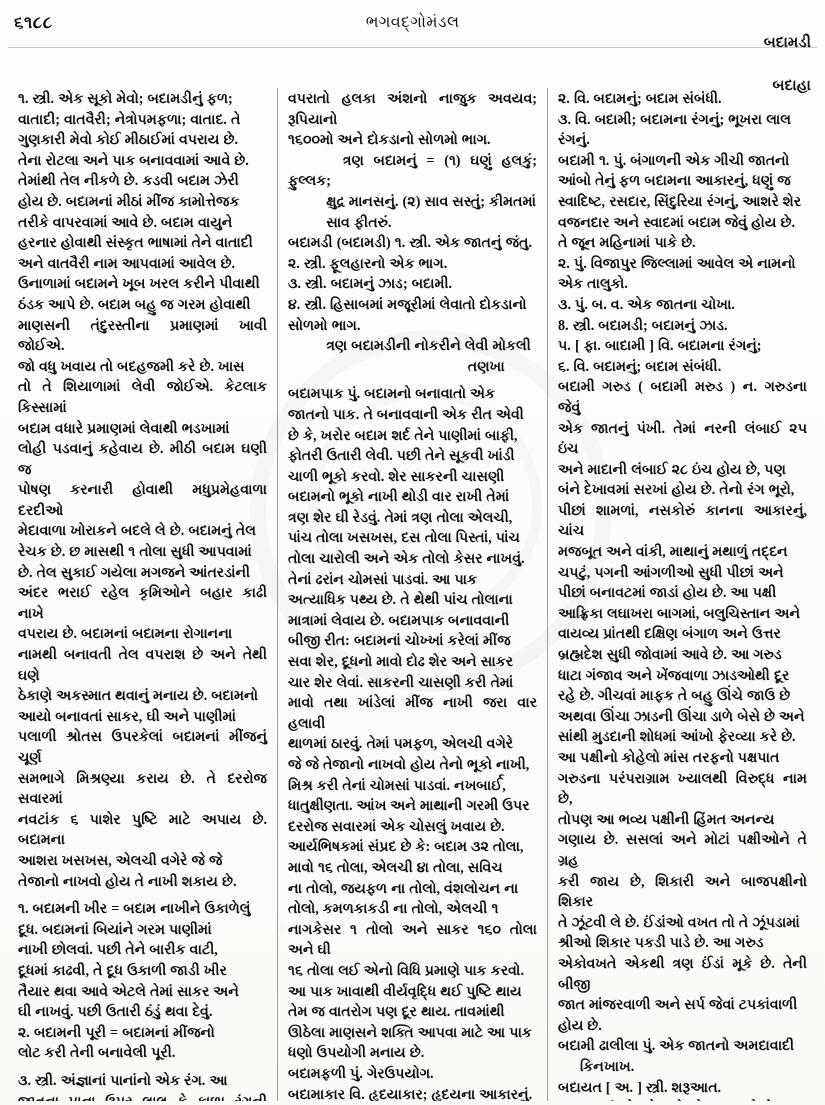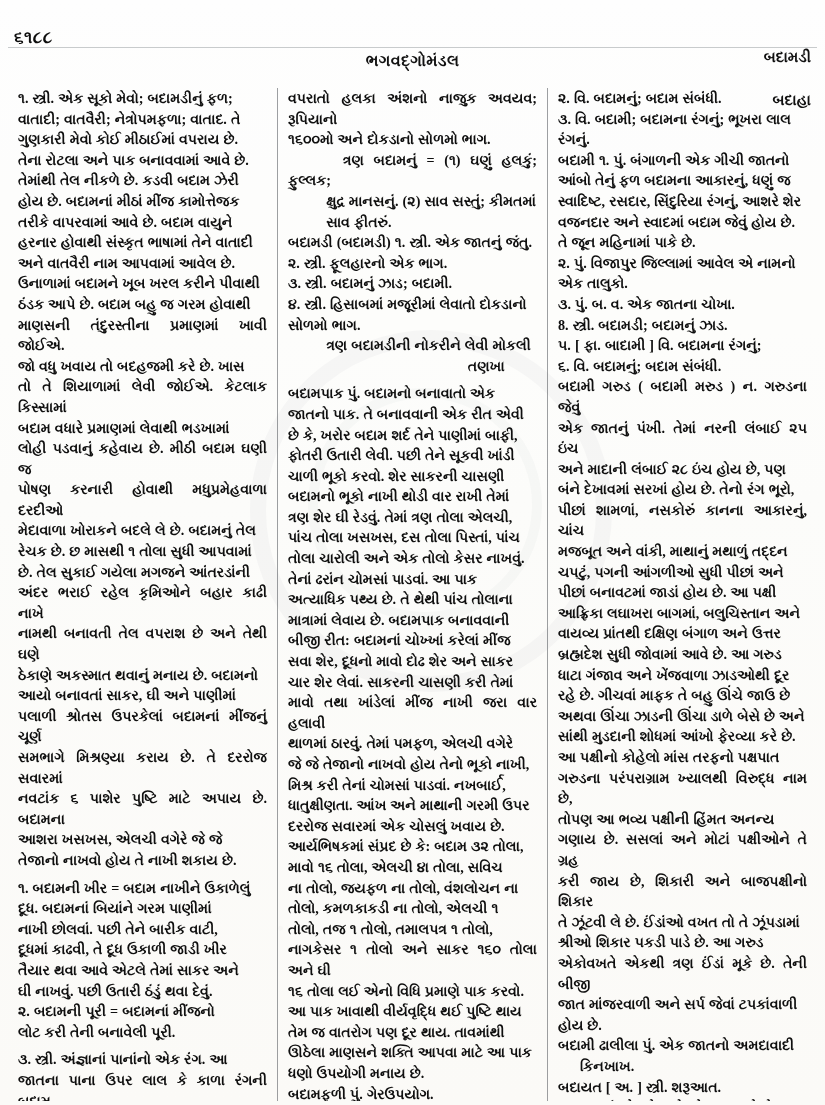--- a/index.html
+++ b/index.html
@@ -49,45 +49,44 @@
     width: 214px; height: 214px;
     border-radius: 50%;
     border: 10px solid rgba(120,130,145,0.045);
   }
 
   
   .header {
     position: absolute;
     left: 0; right: 0; top: 0;
     height: 48px;
-    padding: 22px 14px 0 14px;
+    padding: 7px 14px 0 14px;
     box-sizing: border-box;
   }
   .hdr-row {
     position: relative;
     height: 20px;
   }
   .folio {
     position: absolute;
     left: 0; top: 6px;
     font-size: 17px;
     font-weight: 700;
     letter-spacing: .5px;
     color: #0d0d0d;
   }
   .book-title {
     position: absolute;
     left: 0; right: 0;
     top: 6px;
     text-align: center;
     font-size: 16px;
-    font-weight: 700;
+    font-weight: 400;
     color: #121212;
     letter-spacing: .3px;
-    margin-top: 24px;
   }
   .running-heads {
     position: absolute;
     right: 0;
     top: 2px;
     text-align: right;
     line-height: 1.25;
   }
   .running-heads div {
     font-size: 15px;
@@ -179,20 +178,21 @@
         <div class="ln">માણસની તંદુરસ્તીના પ્રમાણમાં ખાવી જોઈએ.</div>
         <div class="ln">જો વધુ ખવાય તો બદહજમી કરે છે. ખાસ</div>
         <div class="ln">તો તે શિયાળામાં લેવી જોઈએ. કેટલાક કિસ્સામાં</div>
         <div class="ln">બદામ વધારે પ્રમાણમાં લેવાથી ભડખામાં</div>
         <div class="ln">લોહી પડવાનું કહેવાય છે. મીઠી બદામ ઘણી જ</div>
         <div class="ln">પોષણ કરનારી હોવાથી મધુપ્રમેહવાળા દરદીઓ</div>
         <div class="ln">મેદાવાળા ખોરાકને બદલે લે છે. બદામનું તેલ</div>
         <div class="ln">રેચક છે. છ માસથી ૧ તોલા સુધી આપવામાં</div>
         <div class="ln">છે. તેલ સુકાઈ ગયેલા મગજને આંતરડાંની</div>
         <div class="ln">અંદર ભરાઈ રહેલ કૃમિઓને બહાર કાઢી નાખે</div>
+        <div class="ln">વપરાય છે. બદામનાં બદામના રોગાનના</div>
         <div class="ln">નામથી બનાવતી તેલ વપરાશ છે અને તેથી ઘણે</div>
         <div class="ln">ઠેકાણે અકસ્માત થવાનું મનાય છે. બદામનો</div>
         <div class="ln">આયો બનાવતાં સાકર, ઘી અને પાણીમાં</div>
         <div class="ln">પલાળી શ્રોતસ ઉપરકેલાં બદામનાં મીંજનું ચૂર્ણ</div>
         <div class="ln">સમભાગે મિશ્રણ્યા કરાય છે. તે દરરોજ સવારમાં</div>
         <div class="ln">નવટાંક ૬ પાશેર પુષ્ટિ માટે અપાય છે. બદામના</div>
         <div class="ln">આશરા ખસખસ, એલચી વગેરે જે જે</div>
         <div class="ln">તેજાનો નાખવો હોય તે નાખી શકાય છે.</div>
         <div class="blank"></div>
         <div class="ln">૧. બદામની ખીર = બદામ નાખીને ઉકાળેલું</div>
@@ -239,21 +239,20 @@
         <div class="ln">માવો તથા ખાંડેલાં મીંજ નાખી જરા વાર હલાવી</div>
         <div class="ln">થાળમાં ઠારવું. તેમાં પમફળ, એલચી વગેરે</div>
         <div class="ln">જે જે તેજાનો નાખવો હોય તેનો ભૂકો નાખી,</div>
         <div class="ln">મિશ્ર કરી તેનાં ચોમસાં પાડવાં. નખબાર્ઈ,</div>
         <div class="ln">ધાતુક્ષીણતા. આંખ અને માથાની ગરમી ઉપર</div>
         <div class="ln">દરરોજ સવારમાં એક ચોસલું ખવાય છે.</div>
         <div class="ln">આર્યભિષકમાં સંપ્રદ છે કે: બદામ ૩૨ તોલા,</div>
         <div class="ln">માવો ૧૬ તોલા, એલચી ૪ા તોલા, સવિચ</div>
         <div class="ln">ના તોલો, જયફળ ના તોલો, વંશલોચન ના</div>
         <div class="ln">તોલો, કમળકાકડી ના તોલો, એલચી ૧</div>
-        <div class="ln">તોલો, તજ ૧ તોલો, તમાલપત્ર ૧ તોલો,</div>
         <div class="ln">નાગકેસર ૧ તોલો અને સાકર ૧૬૦ તોલા અને ઘી</div>
         <div class="ln">૧૬ તોલા લઈ એનો વિધિ પ્રમાણે પાક કરવો.</div>
         <div class="ln">આ પાક ખાવાથી વીર્યવૃદ્ધિ થઈ પુષ્ટિ થાય</div>
         <div class="ln">તેમ જ વાતરોગ પણ દૂર થાય. તાવમાંથી</div>
         <div class="ln">ઊઠેલા માણસને શક્તિ આપવા માટે આ પાક</div>
         <div class="ln">ધણો ઉપયોગી મનાય છે.</div>
         <div class="ln">બદામફળી પું. ગેરઉપયોગ.</div>
         <div class="ln">બદામાકાર વિ. હૃદયાકાર; હૃદયના આકારનું.</div>
         <div class="ln">બદામિયું ૧. વિ. બદામના જેવું; બદામના</div>
       </div>

